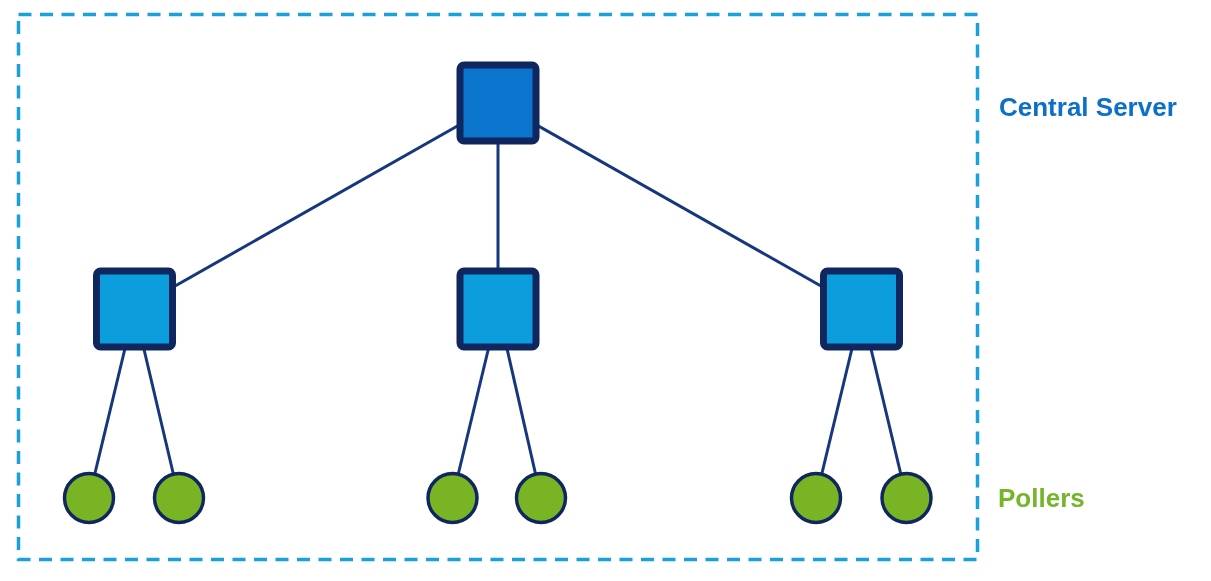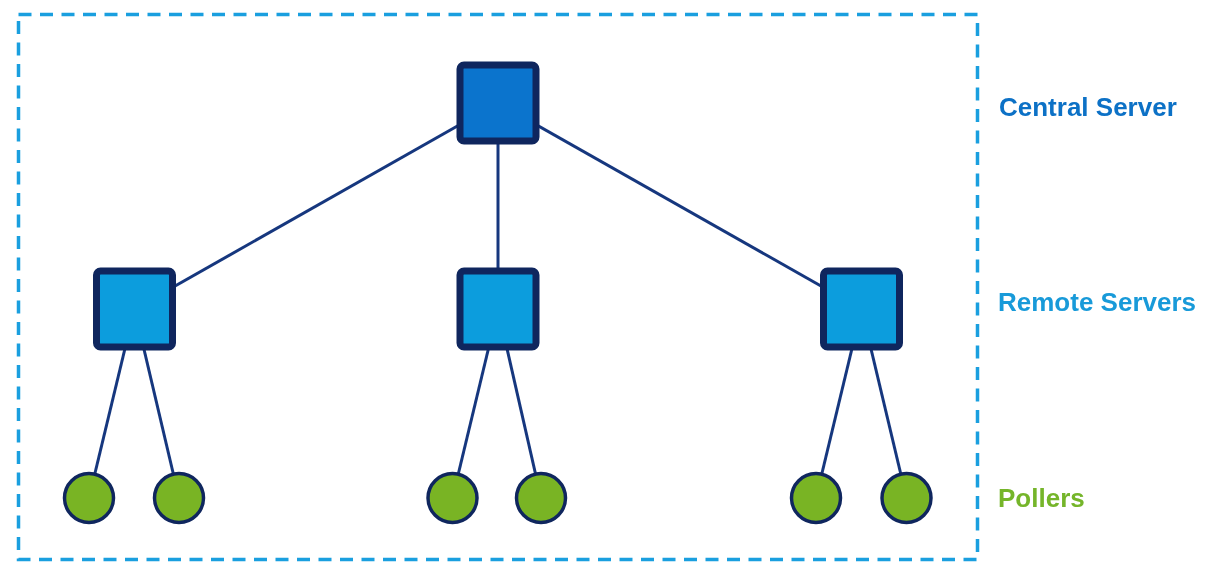--- a/index.html
+++ b/index.html
@@ -52,15 +52,14 @@
       <rect x="460" y="271" width="76" height="76" rx="4" fill="#0c9ddd" stroke="#0f265e" stroke-width="7"></rect>
       <rect x="823.5" y="271" width="76" height="76" rx="4" fill="#0c9ddd" stroke="#0f265e" stroke-width="7"></rect>
       <circle cx="89" cy="498" r="24.5" fill="#79b424" stroke="#0f265e" stroke-width="3.5"></circle>
       <circle cx="179" cy="498" r="24.5" fill="#79b424" stroke="#0f265e" stroke-width="3.5"></circle>
       <circle cx="452.5" cy="498" r="24.5" fill="#79b424" stroke="#0f265e" stroke-width="3.5"></circle>
       <circle cx="541" cy="498" r="24.5" fill="#79b424" stroke="#0f265e" stroke-width="3.5"></circle>
       <circle cx="816" cy="498" r="24.5" fill="#79b424" stroke="#0f265e" stroke-width="3.5"></circle>
       <circle cx="906.5" cy="498" r="24.5" fill="#79b424" stroke="#0f265e" stroke-width="3.5"></circle>
     </svg>
   <div class="label label-central" style="color: rgb(12, 113, 198);">Central Server</div>
-  <div class="label label-remote" style="color: rgb(24, 154, 217);">Remote Servers</div>
   <div class="label label-pollers" style="color: rgb(117, 181, 42); text-align: right;">Pollers</div>
 </div>
 
 </body></html>

